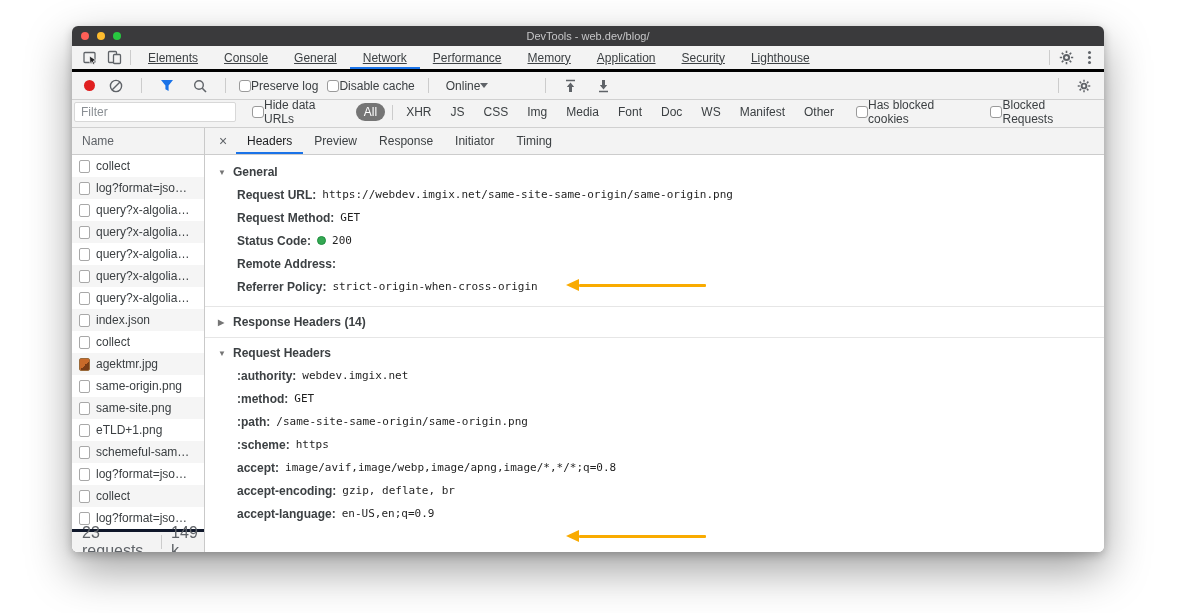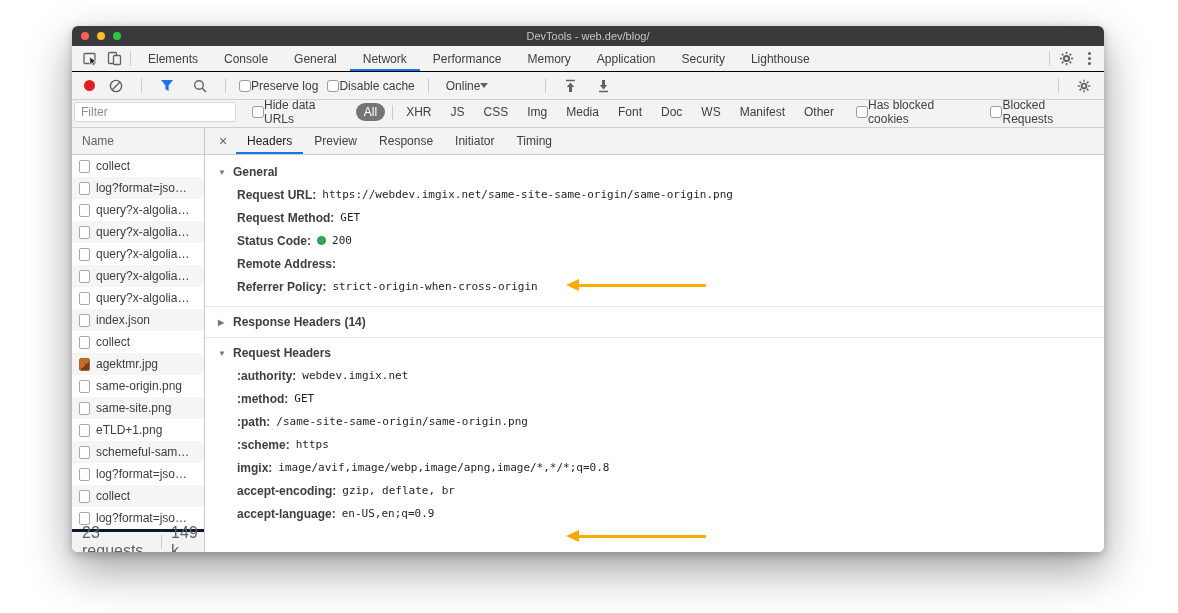--- a/index.html
+++ b/index.html
@@ -13,21 +13,21 @@
     font-size:12px; color:#3c4043;
   }
 
   
   .titlebar { height:20px; background:#3a3a3c; position:relative; display:flex; align-items:center; justify-content:center; }
   .lights { position:absolute; left:9px; top:6px; display:flex; gap:8px; }
   .light { width:8px; height:8px; border-radius:50%; }
   .titlebar .title { color:#c6c6c8; font-size:11px; }
 
   
-  .tabbar { height:26px; background:#f3f3f3; border-bottom:1px solid #000000; display:flex; align-items:stretch; padding-left:6px; }
+  .tabbar { height:26px; background:#f3f3f3; border-bottom:3px solid #000000; display:flex; align-items:stretch; padding-left:6px;text-decoration:underline; }
   .tool-ic { width:24px; display:flex; align-items:center; justify-content:center; }
   .vsep { width:1px; height:15px; background:#ccc; align-self:center; margin:0 4px; }
   .tab { display:flex; align-items:center; padding:0 13px; color:#3c4043; border-bottom:2px solid transparent; padding-top:2px; }
   .tab.active { border-bottom:2px solid #1a73e8; }
   .tabbar-right { margin-left:auto; display:flex; align-items:stretch; padding-right:4px; }
   .kebab { width:22px; display:flex; flex-direction:column; align-items:center; justify-content:center; gap:2px; }
   .kebab i { width:3px; height:3px; border-radius:50%; background:#5f6368; }
 
   
   .toolbar { height:28px; background:#f3f3f3; border-bottom:1px solid #d0d0d0; display:flex; align-items:center; padding:0 8px; gap:9px; }
@@ -396,21 +396,21 @@
             </div>
             <div class="kv">
               <span class="k">:path:</span>
                 <span class="v">/same-site-same-origin/same-origin.png</span>
             </div>
             <div class="kv">
               <span class="k">:scheme:</span>
                 <span class="v">https</span>
             </div>
             <div class="kv">
-              <span class="k">imgix:</span>
+              <span class="k">accept:</span>
                 <span class="v">image/avif,image/webp,image/apng,image/*,*/*;q=0.8</span>
             </div>
             <div class="kv">
               <span class="k">accept-encoding:</span>
                 <span class="v">gzip, deflate, br</span>
             </div>
             <div class="kv">
               <span class="k">accept-language:</span>
                 <span class="v">en-US,en;q=0.9</span>
             </div>

